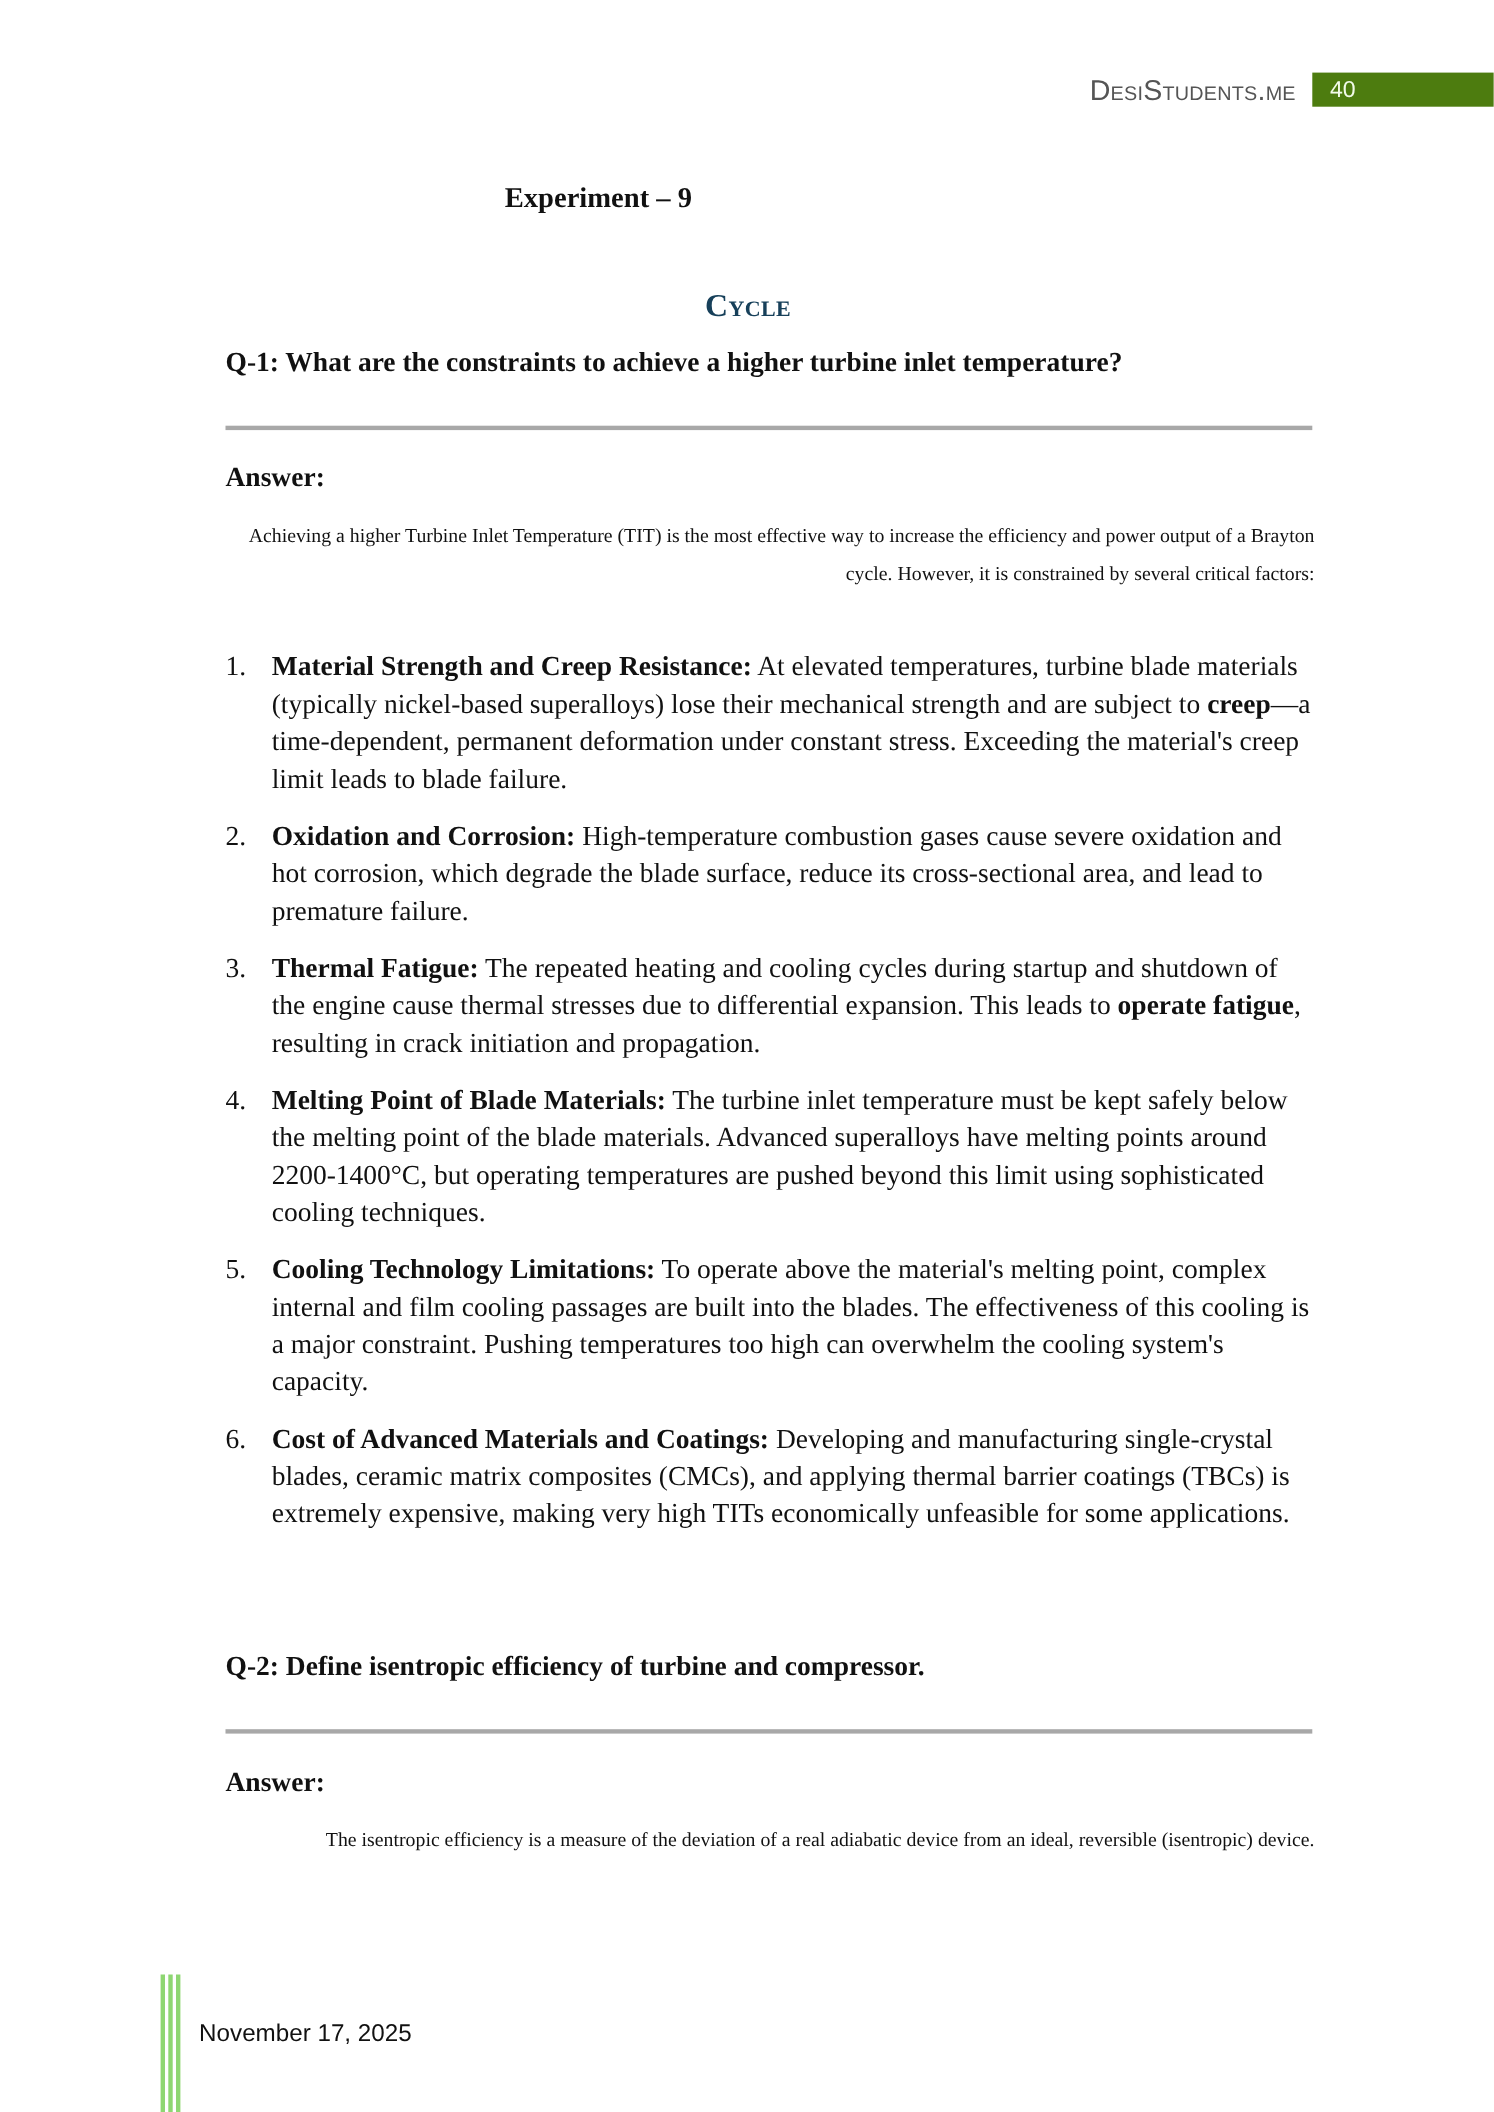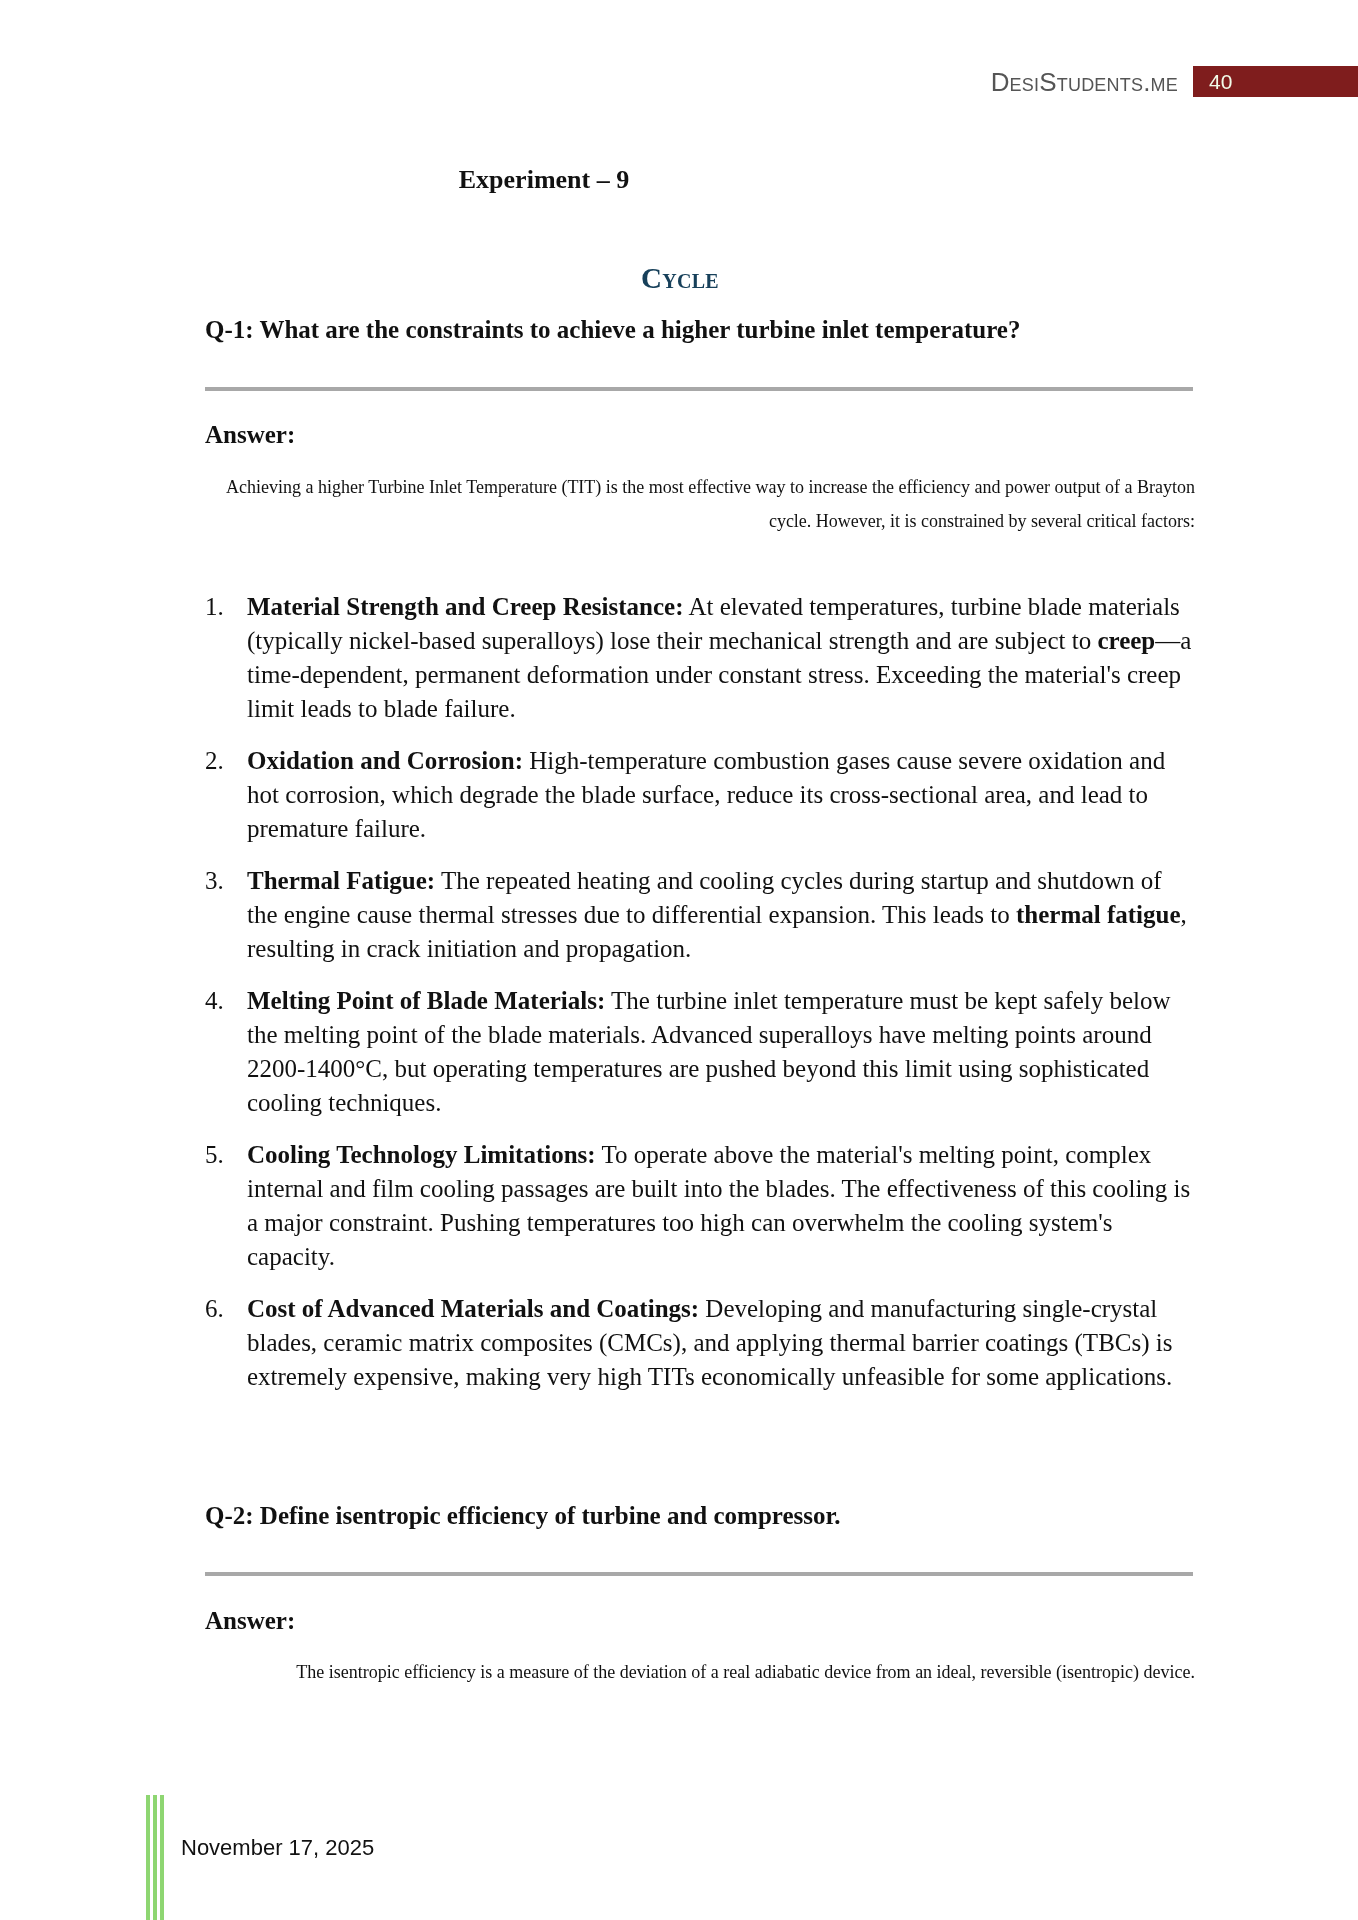--- a/index.html
+++ b/index.html
@@ -29,21 +29,21 @@
       font-size: 26px;
       color: #555555;
       letter-spacing: 0.2px;
     }
     .page-num-bar {
       position: absolute;
       left: 1193px;
       top: 66px;
       width: 165px;
       height: 31px;
-      background: #7f1d1d;
+      background: #4d7c0f;
     }
     .page-num {
       position: absolute;
       left: 16px;
       top: 0;
       line-height: 31px;
       font-family: "Liberation Sans", sans-serif;
       font-size: 21px;
       color: #f2fbe9;
     }
@@ -178,21 +178,21 @@
 <div class="para p1">Achieving a higher Turbine Inlet Temperature (TIT) is the most effective way to increase the efficiency and power output of a Brayton cycle. However, it is constrained by several critical factors:</div>
 
 <ol class="list">
   <li class="list-item">
     <span class="list-num">1.</span><span class="list-term">Material Strength and Creep Resistance:</span><span> At elevated temperatures, turbine blade materials (typically nickel-based superalloys) lose their mechanical strength and are subject to </span><b>creep</b><span>—a time-dependent, permanent deformation under constant stress. Exceeding the material's creep limit leads to blade failure.</span>
   </li>
   <li class="list-item">
     <span class="list-num">2.</span><span class="list-term">Oxidation and Corrosion:</span><span> High-temperature combustion gases cause severe oxidation and hot corrosion, which degrade the blade surface, reduce its cross-sectional area, and lead to premature failure.</span>
   </li>
   <li class="list-item">
-    <span class="list-num">3.</span><span class="list-term">Thermal Fatigue:</span><span> The repeated heating and cooling cycles during startup and shutdown of the engine cause thermal stresses due to differential expansion. This leads to </span><b>thermal fatigue</b><span>, resulting in crack initiation and propagation.</span>
+    <span class="list-num">3.</span><span class="list-term">Thermal Fatigue:</span><span> The repeated heating and cooling cycles during startup and shutdown of the engine cause thermal stresses due to differential expansion. This leads to </span><b>operate fatigue</b><span>, resulting in crack initiation and propagation.</span>
   </li>
   <li class="list-item">
     <span class="list-num">4.</span><span class="list-term">Melting Point of Blade Materials:</span><span> The turbine inlet temperature must be kept safely below the melting point of the blade materials. Advanced superalloys have melting points around 2200-1400°C, but operating temperatures are pushed beyond this limit using sophisticated cooling techniques.</span>
   </li>
   <li class="list-item">
     <span class="list-num">5.</span><span class="list-term">Cooling Technology Limitations:</span><span> To operate above the material's melting point, complex internal and film cooling passages are built into the blades. The effectiveness of this cooling is a major constraint. Pushing temperatures too high can overwhelm the cooling system's capacity.</span>
   </li>
   <li class="list-item">
     <span class="list-num">6.</span><span class="list-term">Cost of Advanced Materials and Coatings:</span><span> Developing and manufacturing single-crystal blades, ceramic matrix composites (CMCs), and applying thermal barrier coatings (TBCs) is extremely expensive, making very high TITs economically unfeasible for some applications.</span>
   </li>

